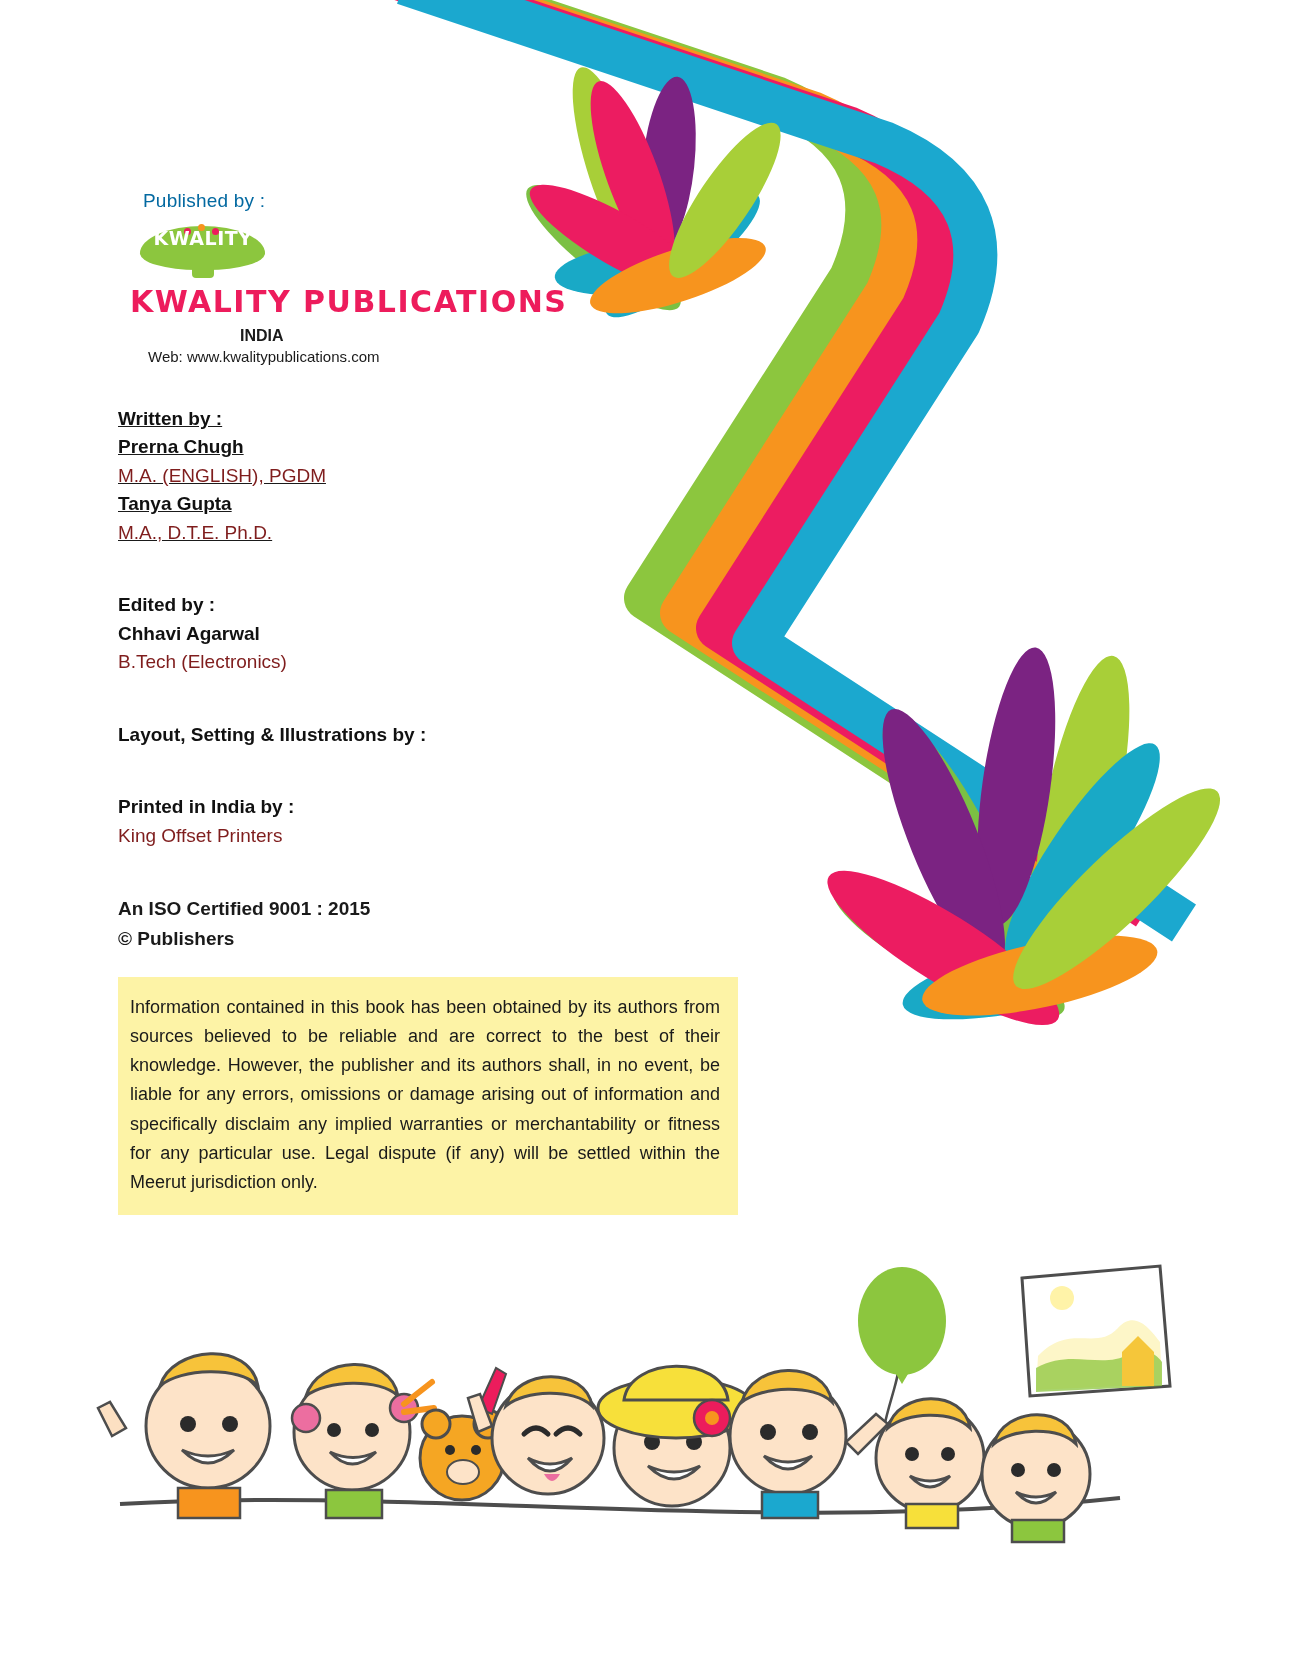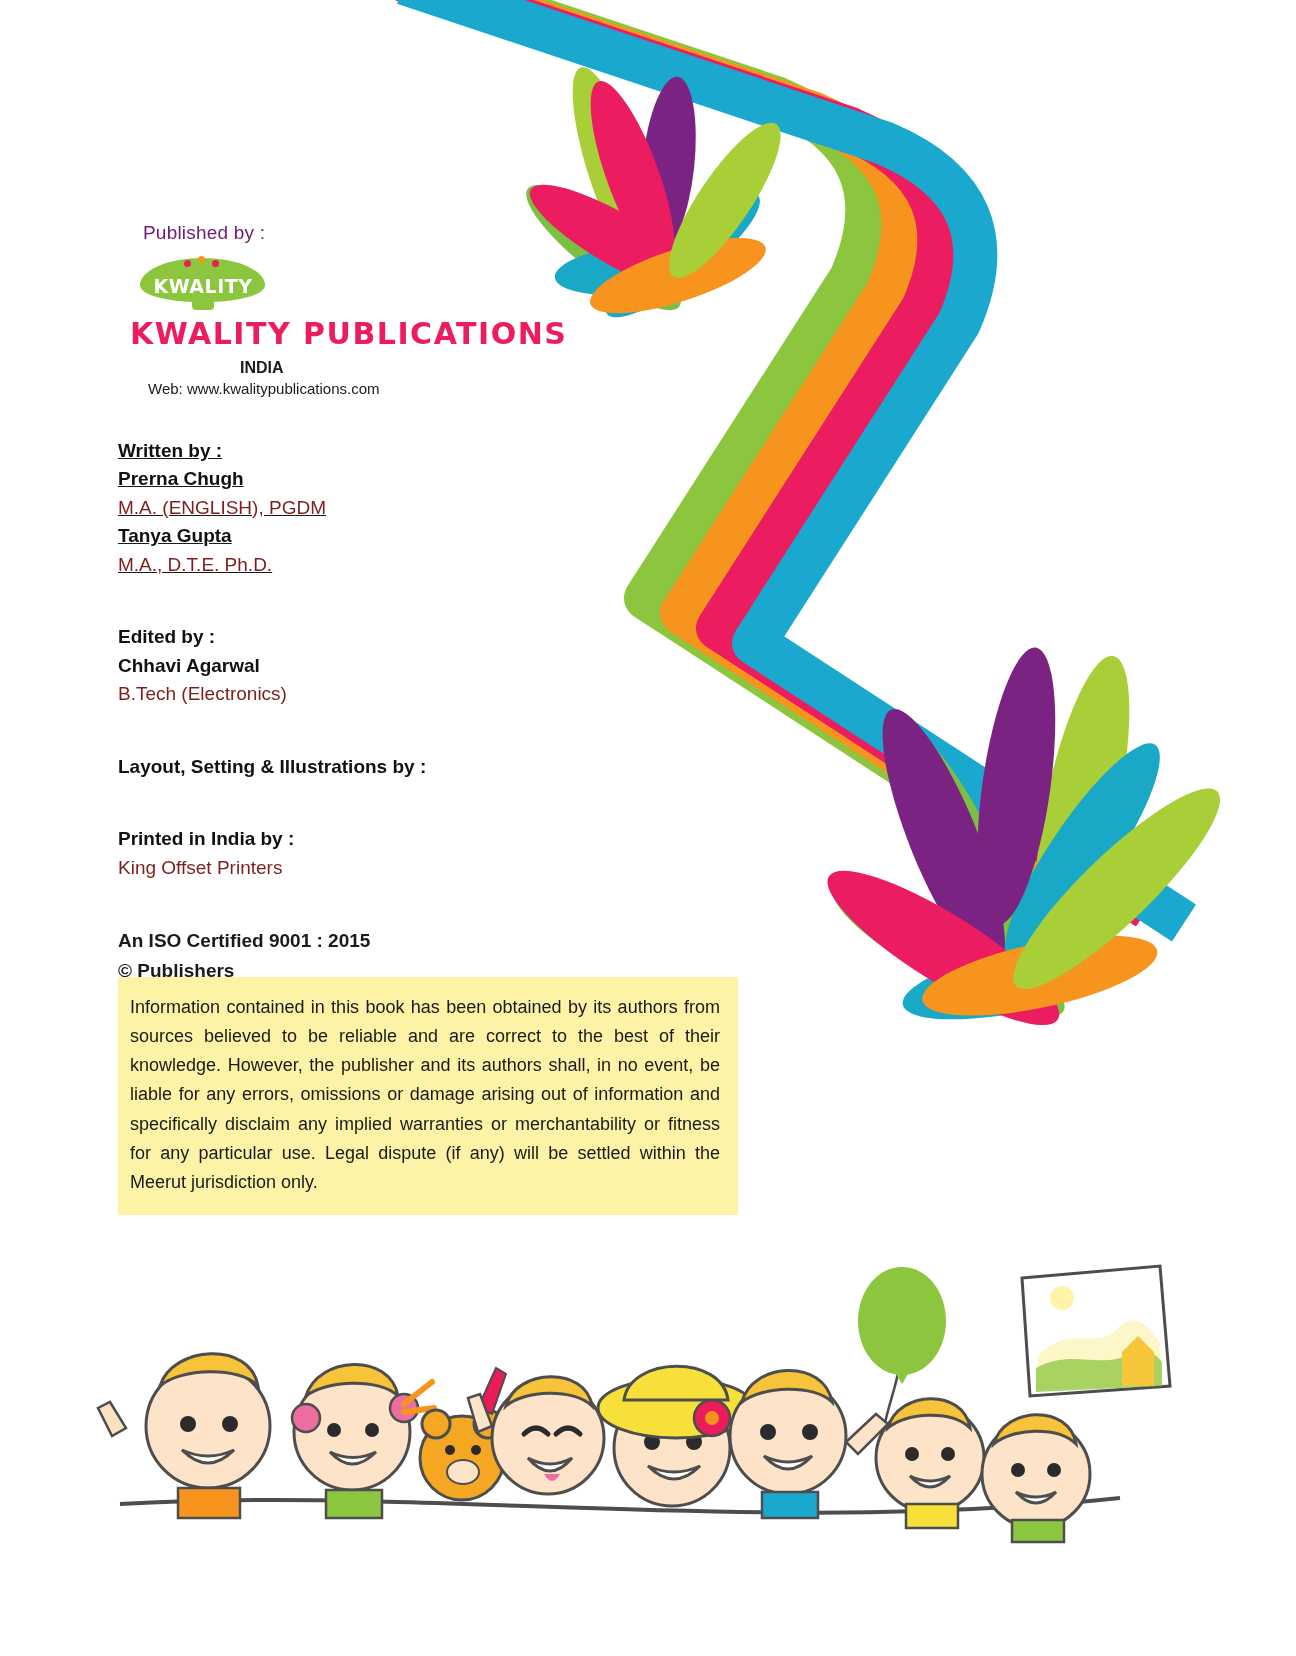--- a/index.html
+++ b/index.html
@@ -26,24 +26,23 @@
   
   .content {
     position: absolute;
     left: 118px;
     top: 190px;
     width: 640px;
   }
 
   .published-by {
     font-size: 19px;
-    color: #701a75;
+    color: #0369a1;
     margin-left: 25px;
     letter-spacing: .2px;
-    margin-top: 32px;
   }
 
   .logo-block {
     margin-top: 14px;
     margin-left: 22px;
   }
 
   .logo-mark {
     position: relative;
     width: 125px;
@@ -63,21 +62,21 @@
     left: 52px;
     top: 38px;
     width: 22px;
     height: 14px;
     background: #8cc63e;
     border-radius: 0 0 4px 4px;
   }
   .logo-word {
     position: absolute;
     left: 8px;
-    top: 17px;
+    top: 1px;
     width: 110px;
     text-align: center;
     font-family: "DejaVu Sans", sans-serif;
     font-weight: bold;
     font-size: 19px;
     color: #ffffff;
     letter-spacing: .5px;
   }
   .logo-dot {
     position: absolute;

